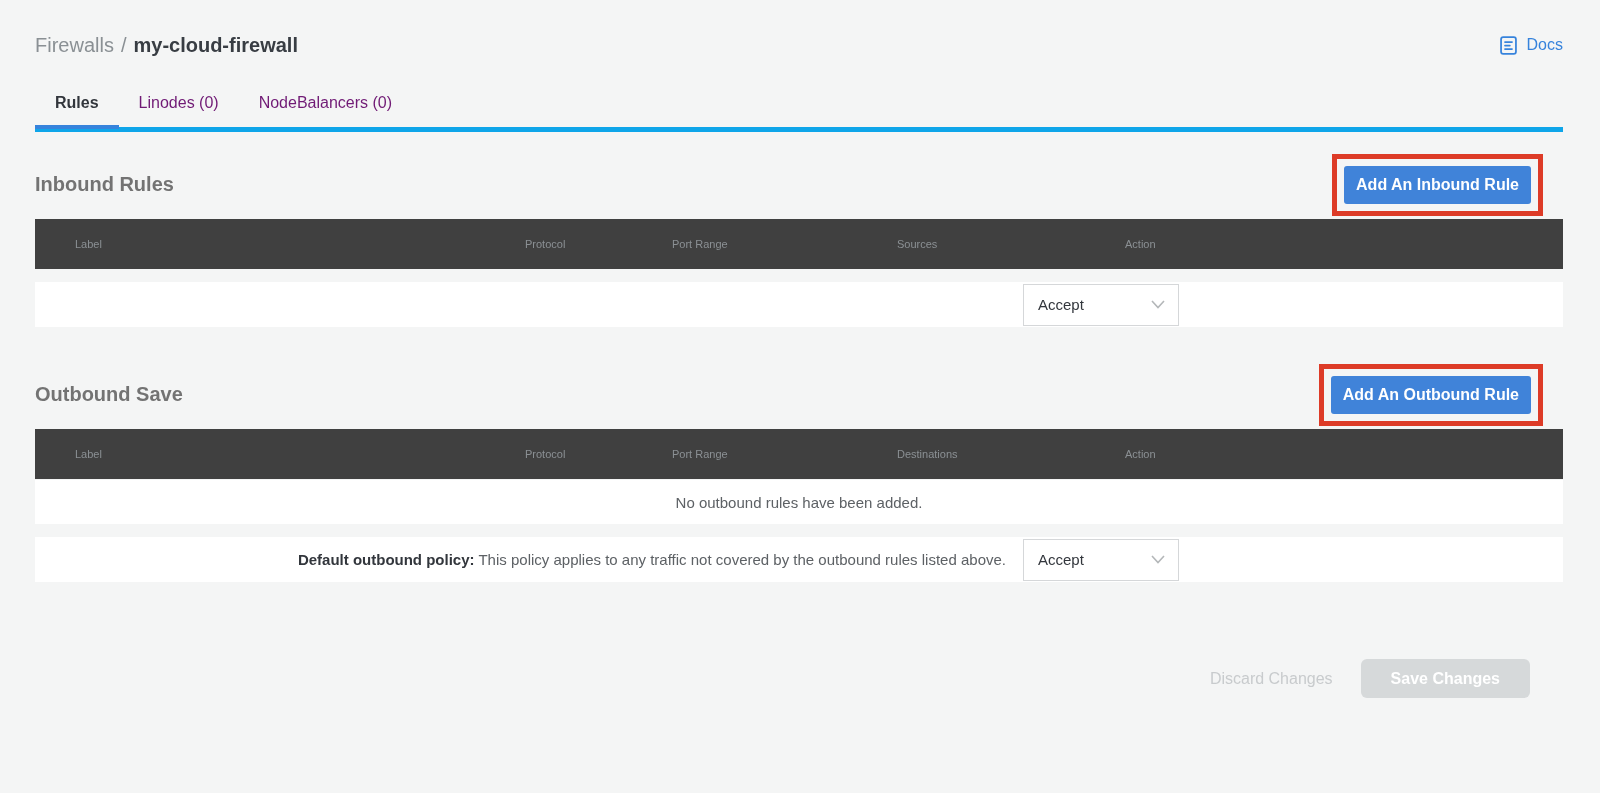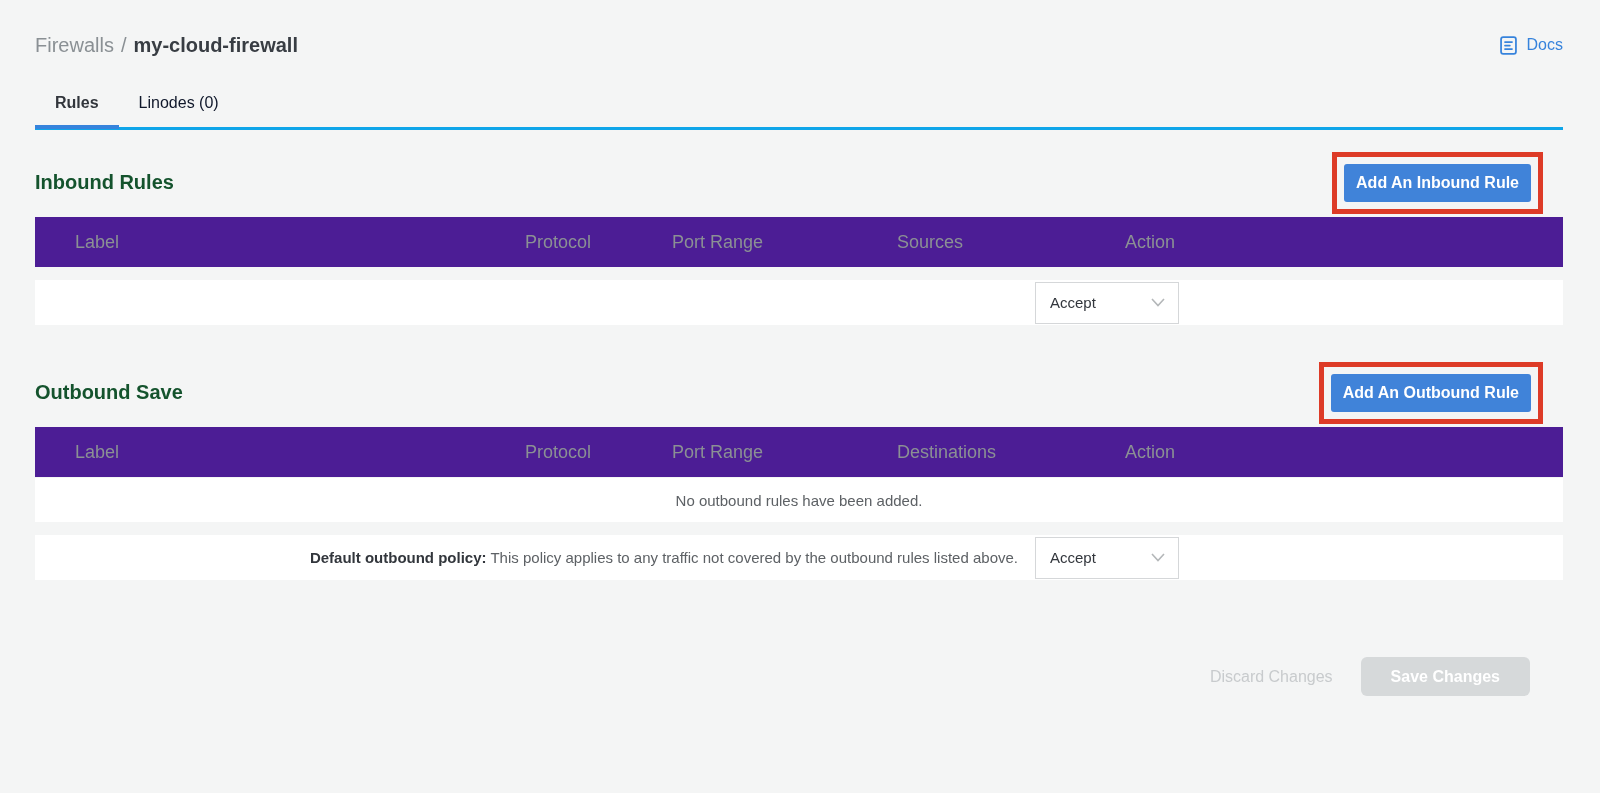--- a/index.html
+++ b/index.html
@@ -13,58 +13,58 @@
 
   
   .topbar { display: flex; justify-content: space-between; align-items: center; margin-top: 30px; height: 30px; gap: 27px; }
   .breadcrumb { font-size: 20px; }
   .crumb { color: #8a9094; }
   .crumb-sep { color: #8a9094; margin: 0 7px; }
   .crumb-current { color: #383d43; font-weight: 700; }
   .docs-link { display: flex; align-items: center; gap: 8px; color: #3683dc; font-size: 16px; cursor: pointer; text-decoration: none; }
 
   
-  .tabs { margin-top: 24px; border-bottom: 3px solid #0ea5e9; display: flex; }
-  .tab { position: relative; padding: 10px 20px 15px; font-size: 16px; color: #0f172a; cursor: pointer; }
+  .tabs { margin-top: 24px; border-bottom: 5px solid #0ea5e9; display: flex; }
+  .tab { position: relative; padding: 10px 20px 15px; font-size: 16px; color: #701a75; cursor: pointer; }
   .tab.active { color: #32363c; font-weight: 700; }
   .tab.active::after { content: ""; position: absolute; left: 0; right: 0; bottom: -2px; height: 4px; background: #3683dc; }
 
   
   .section-head { display: flex; justify-content: space-between; align-items: center; margin-top: 21px; height: 63px; }
-  .section-title { font-size: 20px; font-weight: 700; color: #14532d; }
+  .section-title { font-size: 20px; font-weight: 700; color: #737373; }
   .annotation-box { border: 5px solid #dd3b27; padding: 7px; margin-right: 20px; }
   .btn-primary {
     display: block; height: 38px; padding: 0 12px; border: none; border-radius: 3px;
     background: #4083d9; color: #ffffff; font-family: "Liberation Sans", sans-serif;
     font-size: 16px; font-weight: 700; cursor: pointer;
   }
 
   
   .rules-table { margin-top: 3px; }
   .thead {
-    height: 50px; background: #4c1d95; display: grid; align-items: center;
+    height: 50px; background: #404040; display: grid; align-items: center;
     grid-template-columns: 490px 147px 225px 228px auto;
-    color: #8b9094; font-size: 18px;
+    color: #8b9094; font-size: 11px;
   }
   .thead .th:first-child { padding-left: 40px; }
   .empty-row {
     height: 44px; margin-top: 1px; background: #ffffff;
     display: flex; align-items: center; justify-content: center;
     font-size: 15px; color: #5d6165;
   }
   .row-gap { height: 13px; }
   .policy-row {
     height: 45px; background: #ffffff;
     display: flex; align-items: center; justify-content: flex-end;
     padding-right: 384px; font-size: 15px; color: #5d6165;
   }
   .policy-text { text-align: right; }
   .policy-label { font-weight: 700; color: #32363c; }
   .select-box {
-    width: 144px; height: 42px; margin-left: 17px; flex: none;
+    width: 156px; height: 42px; margin-left: 17px; flex: none;
     background: #fff; border: 1px solid #d5d7d9;
     display: flex; align-items: center; justify-content: space-between;
     padding: 0 13px 0 14px; font-size: 15px; color: #32363c; cursor: pointer;
   }
 
   .section-outbound .section-head { margin-top: 36px; }
 
   
   .footer { display: flex; justify-content: flex-end; align-items: center; gap: 28px; margin-top: 77px; padding-right: 33px; }
   .btn-text-disabled { border: none; background: none; color: #c8cbcd; font-family: Liberation Sans, sans-serif; font-size: 16px; cursor: pointer; }
@@ -92,20 +92,21 @@
           <line x1="8" y1="16" x2="16" y2="16"></line>
         </svg>
       </span>
       <span>Docs</span>
     </a>
   </div>
 
   <div class="tabs">
     <div class="tab active">Rules</div>
     <div class="tab">Linodes (0)</div>
+    <div class="tab">NodeBalancers (0)</div>
   </div>
 
   <div class="section-inbound">
     <div class="section-head">
       <div class="section-title">Inbound Rules</div>
       <div class="annotation-box">
         <button class="btn-primary">Add An Inbound Rule</button>
       </div>
     </div>
 

